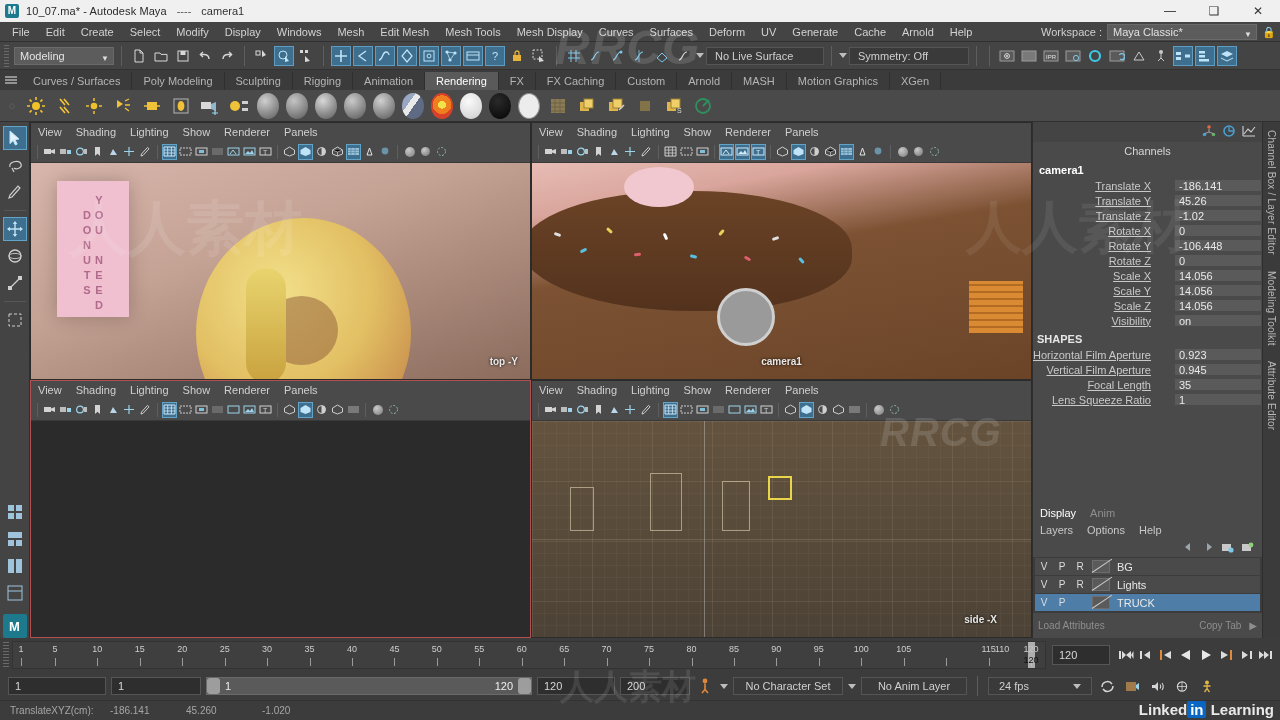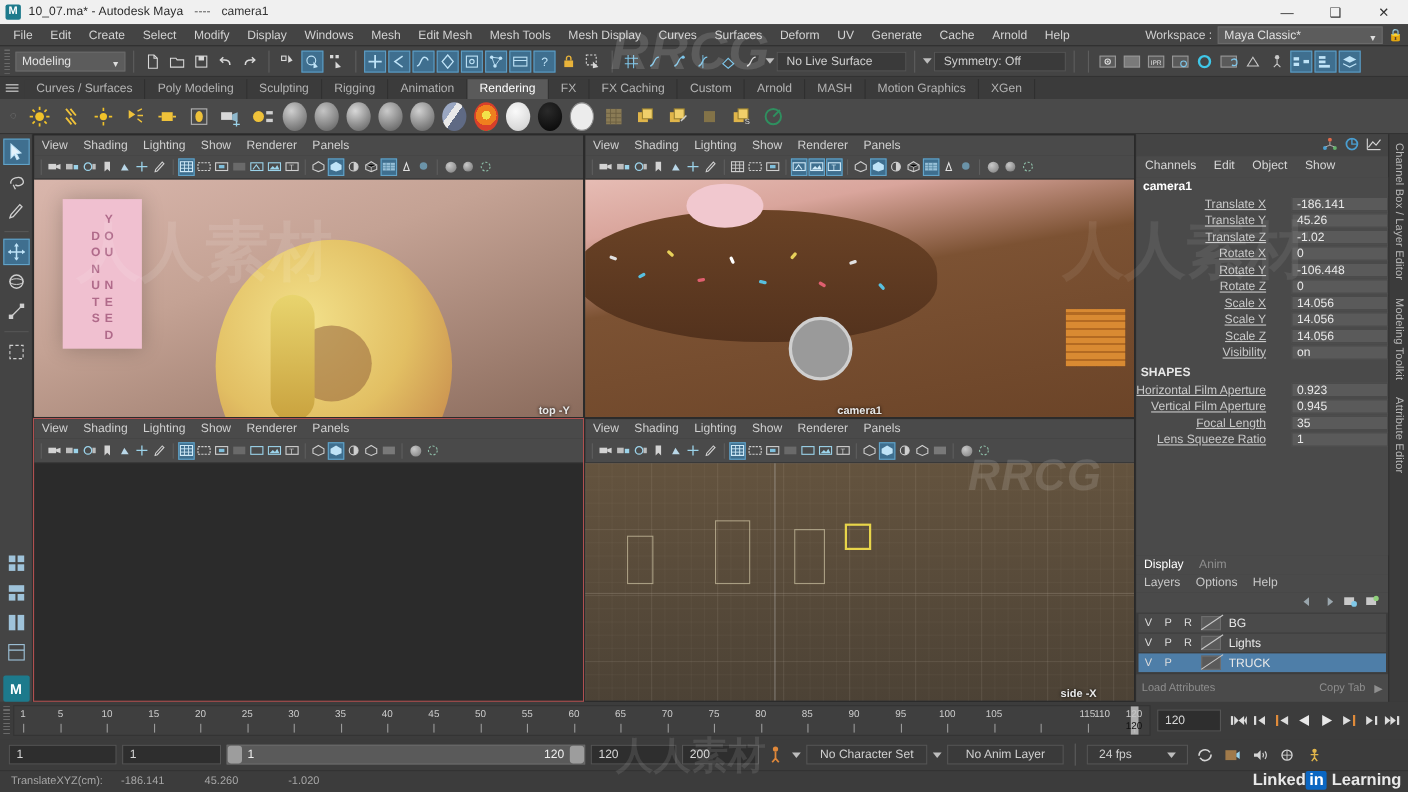--- a/index.html
+++ b/index.html
@@ -109,21 +109,21 @@
   .ptools {
     height:22px;background:#4a4a4a;display:flex;align-items:center;gap:1px;padding-left:3px;
     position:relative;z-index:6;border-bottom:1px solid #393939;
   }
   .pt { width:15px;height:16px;display:flex;align-items:center;justify-content:center;}
   .pt.on{background:#3f6f8f;border:1px solid #62a3c8;}
   .pt svg{display:block;}
   .psep{width:1px;height:14px;background:#5e5e5e;margin:0 3px;}
   .vcontent { position:absolute; inset:40px 0 0 0; overflow:hidden; }
   .vlabel {
-    position:absolute; bottom:0; font-size:10px; color:#e8e8e8; font-weight:bold;
+    position:absolute; bottom:12px; font-size:10px; color:#e8e8e8; font-weight:bold;
     text-shadow:0 0 3px #000; z-index:5;margin-top:41px;
   }
 
   
   .orthogrid {
     position:absolute; inset:0; background:#3f3f3f;
     background-image:
       linear-gradient(to right, rgba(255,255,255,.055) 1px, transparent 1px),
       linear-gradient(to bottom, rgba(255,255,255,.055) 1px, transparent 1px),
       linear-gradient(to right, rgba(255,255,255,.10) 1px, transparent 1px),
@@ -160,21 +160,21 @@
   }
   .sprinkle{position:absolute;width:7px;height:3px;border-radius:2px;transform-origin:center;}
 
   .truckbody{position:absolute;border:1px solid #8aa0d8;background:rgba(110,140,210,.16);}
   .wheel{position:absolute;border-radius:50%;background:#9a9a9a;border:3px solid #cfcfcf;}
 
   
   .rightdock { width:230px;flex:0 0 230px;background:#444444;display:flex;flex-direction:column;
                border-left:1px solid #2e2e2e; }
   .rd-topicons{height:20px;display:flex;align-items:center;justify-content:flex-end;gap:6px;padding-right:6px;background:#444;}
-  .rd-menus{height:19px;display:flex;align-items:center;background:#4a4a4a;}
+  .rd-menus{height:19px;display:flex;align-items:center;background:#4a4a4a;flex-direction:column;}
   .rd-menus .pm{padding:0 8px;font-size:11px;color:#d6d6d6;line-height:19px;}
   .cb-scroll{flex:1;overflow:hidden;position:relative;background:#4a4a4a;}
   .cb-node{font-size:11px;color:#ffffff;font-weight:bold;padding:3px 0 2px 6px;}
   .cb-row{display:flex;align-items:center;height:15px;font-size:11px;}
   .cb-name{flex:1;text-align:right;padding-right:23px;color:#c9c9c9;text-decoration:underline;}
   .cb-val{width:88px;background:#5a5a5a;color:#e9e9e9;height:13px;line-height:13px;padding-left:4px;
           border:1px solid #4a4a4a;}
   .cb-section{font-size:11px;color:#e6e6e6;font-weight:bold;padding:5px 0 2px 4px;}
   .layer-hdr{height:17px;display:flex;align-items:center;background:#4a4a4a;}
   .layer-hdr .pm{padding:0 7px;font-size:11px;line-height:17px;}
@@ -1608,21 +1608,21 @@
         <svg width="14" height="16" viewBox="0 0 14 16">
           <circle cx="7" cy="3" r="2.4" fill="#e0883a"></circle>
           <path d="M7 5.5v6M4 15l3-3.5 3 3.5" stroke="#e0883a" stroke-width="1.6" fill="none"></path>
         </svg>
       </div>
     <div class="tri"></div>
     <div class="drop" style="width:110px;justify-content:center">No Character Set</div>
     <div class="tri"></div>
     <div class="drop" style="width:106px;justify-content:center">No Anim Layer</div>
     <div class="sep"></div>
-    <div class="drop" style="width:92px;justify-content:space-between">
+    <div class="drop" style="width:104px;justify-content:space-between">
       <span>24 fps</span>
       <span class="tri"></span>
     </div>
     <div class="tbtn">
         <svg width="15" height="13" viewBox="0 0 15 13">
           <path d="M2 7a5.5 5.5 0 0110-3" fill="none" stroke="#d5d5d5" stroke-width="1.5"></path>
           <path d="M13 6a5.5 5.5 0 01-10 3" fill="none" stroke="#d5d5d5" stroke-width="1.5"></path>
         </svg>
       </div>
     <div class="tbtn">

